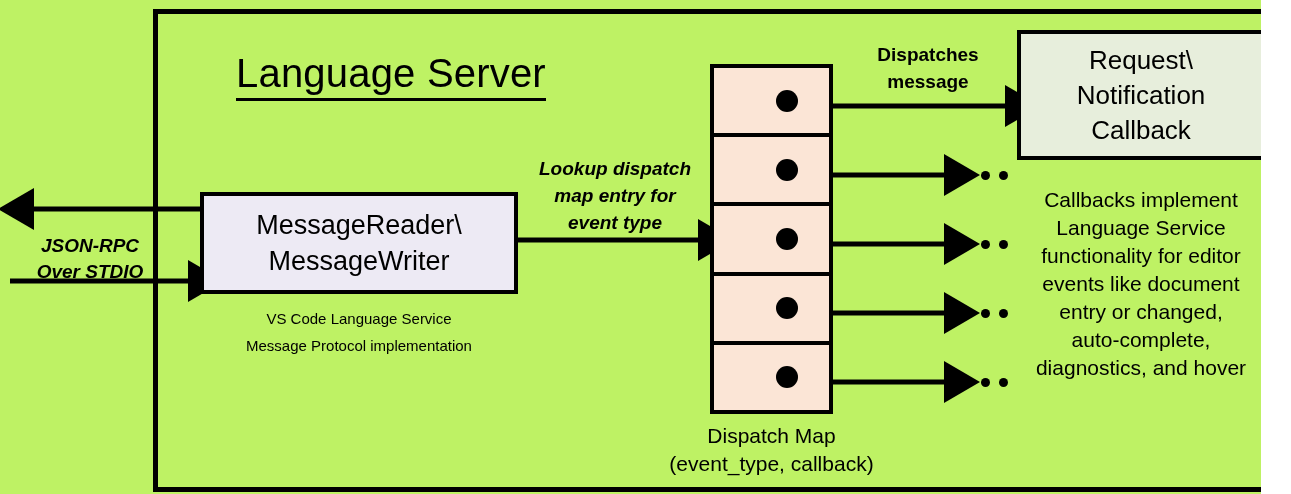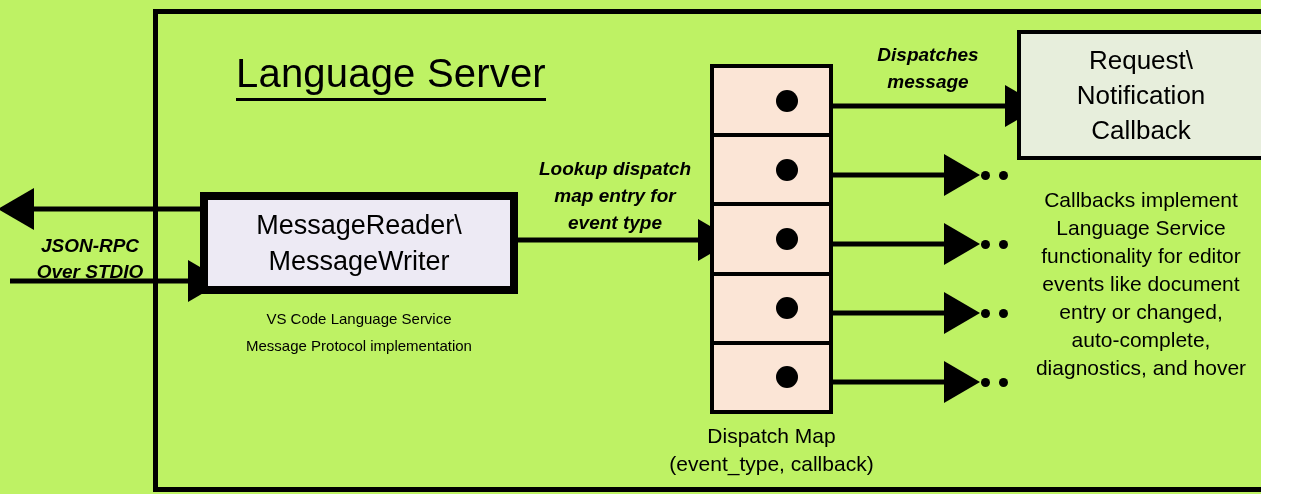--- a/index.html
+++ b/index.html
@@ -42,21 +42,21 @@
     padding-bottom: 2px;
   }
 
   
   #message-box {
     left: 200px;
     top: 192px;
     width: 318px;
     height: 102px;
     background: #EDEAF4;
-    border: 8px solid #000000;
+    border: 4px solid #000000;
     box-sizing: border-box;
     display: flex;
     flex-direction: column;
     align-items: center;
     justify-content: center;
     font-size: 27px;
     line-height: 36px;
     text-align: center;
   }
   #message-box-caption {
@@ -93,21 +93,20 @@
   }
 
   
   #dispatches-label {
     left: 838px;
     top: 41px;
     width: 180px;
     text-align: center;
     font-size: 19px;
     line-height: 27px;
-    font-style: italic;
     font-weight: bold;
   }
 
   
   #dispatch-map {
     left: 710px;
     top: 64px;
     width: 123px;
     height: 350px;
     border: 4px solid #000000;

